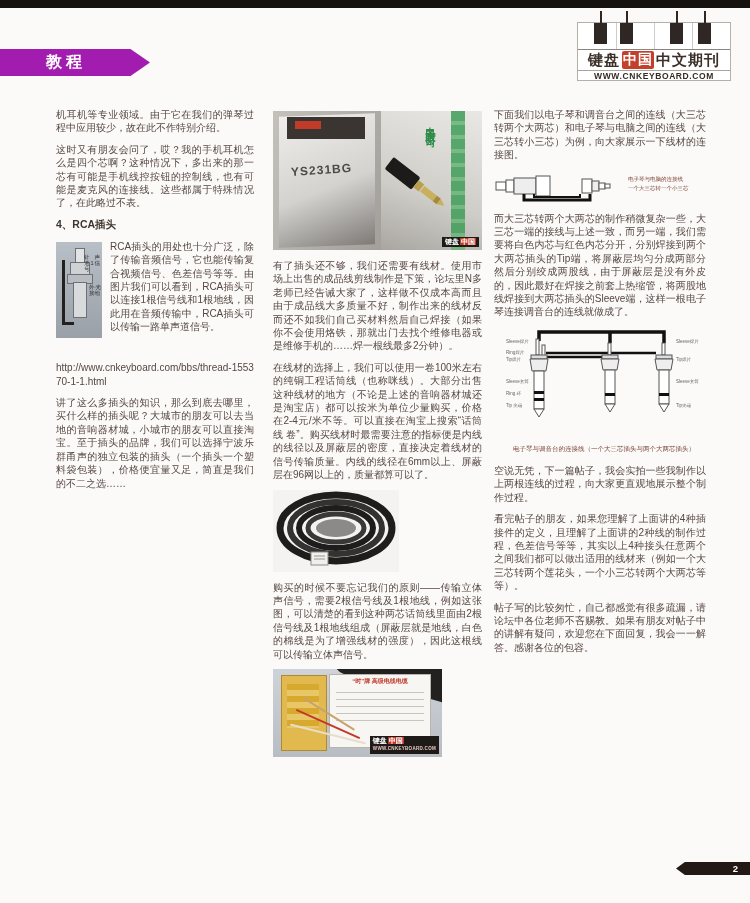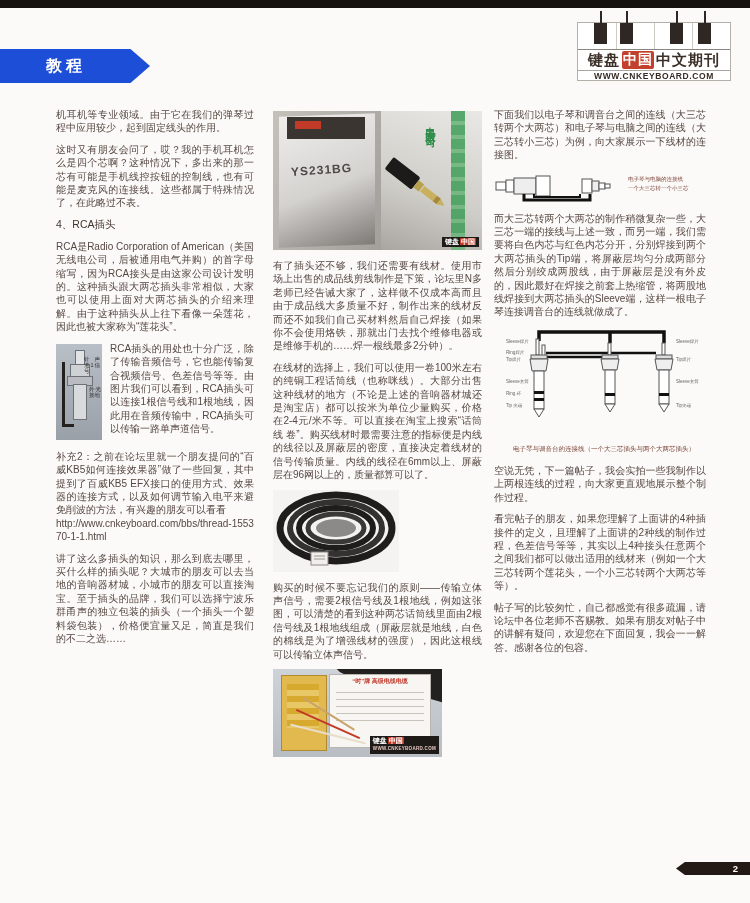--- a/index.html
+++ b/index.html
@@ -1,36 +1,36 @@
 <!DOCTYPE html>
 <html><head>
 <meta charset="utf-8">
 <style>
   html,body{margin:0;padding:0;}
   body{width:750px;height:903px;background:#faf8f6;font-family:"Liberation Sans",sans-serif;position:relative;overflow:hidden;}
   .page{position:absolute;inset:0;background:#fbfaf8;}
   .topbar{position:absolute;left:0;top:0;width:750px;height:8px;background:#161210;}
   
-  .banner{position:absolute;left:0;top:49px;width:150px;height:34px;background:#1d4ed8;
+  .banner{position:absolute;left:0;top:49px;width:150px;height:27px;background:#a21caf;
           clip-path:polygon(0 0,87% 0,100% 50%,87% 100%,0 100%);
           display:flex;align-items:center;justify-content:center;}
   .banner span{color:#fff;font-size:16px;font-weight:bold;letter-spacing:4px;padding-right:18px;}
   
   .logo{position:absolute;left:577px;top:22px;width:154px;height:59px;background:#fff;border:1px solid #b3afa9;box-sizing:border-box;}
   .keys{position:relative;height:26px;margin:0;border-bottom:1px solid #8a857f;background:#fff;}
   .keys .wk{position:absolute;top:0;bottom:0;width:1px;background:#cfcbc5;}
   .keys .bk{position:absolute;top:0;height:21px;width:13px;background:#2e2723;}
   .keys .stem{position:absolute;top:-12px;height:12px;width:2px;background:#2e2723;}
   .logotext{display:flex;align-items:center;justify-content:center;height:20px;font-weight:bold;font-size:15px;color:#3c3028;letter-spacing:1px;}
   .logotext .seal{background:#c2402c;color:#fff;border-radius:2px;padding:0 1px;margin:0 2px;font-size:14px;}
   .logourl{height:11px;border-top:1px solid #a8a49e;text-align:center;font-size:8.5px;font-weight:bold;color:#352b24;letter-spacing:.6px;line-height:11px;}
   
   .col{position:absolute;color:#564742;}
   .para{font-size:10px;line-height:13.4px;text-align:justify;margin:0 0 8px 0;}
-  h3.sec{font-size:10.5px;font-weight:normal;color:#40342d;margin:4px 0 8px 0;}
+  h3.sec{font-size:10.5px;font-weight:bold;color:#40342d;margin:4px 0 8px 0;}
   .urltext{word-break:break-all;}
   
   .rca-photo{float:left;width:46px;height:96px;margin:2px 8px 2px 0;background:linear-gradient(#b9bfc7,#99a0a8);position:relative;overflow:hidden;}
   .rca-photo .lab{position:absolute;font-size:5.5px;color:#2e2a28;line-height:6px;}
   .rca-tip{position:absolute;left:19px;top:6px;width:8px;height:14px;background:#e1e3e5;border:1px solid #6d7177;}
   .rca-body{position:absolute;left:14px;top:20px;width:18px;height:12px;background:#cfd2d5;border:1px solid #6d7177;}
   .rca-ring{position:absolute;left:11px;top:32px;width:24px;height:8px;background:#b9bcc0;border:1px solid #6d7177;}
   .rca-shaft{position:absolute;left:17px;top:40px;width:12px;height:34px;background:#d8dadc;border:1px solid #6d7177;}
   .rca-wire{position:absolute;left:6px;top:18px;width:9px;height:62px;border-left:3px solid #23201e;border-bottom:3px solid #23201e;}
   
@@ -94,37 +94,36 @@
     </div>
     <div class="logotext">
       <span>键盘</span>
         <span class="seal">中国</span>
         <span>中文期刊</span>
     </div>
     <div class="logourl">WWW.CNKEYBOARD.COM</div>
   </div>
 
   <div class="col" style="left:56px;top:108px;width:198px">
-    <p class="para">机耳机等专业领域。由于它在我们的弹琴过程中应用较少，起到固定线头的作用。</p>
+    <p class="para">机耳机等专业领域。由于它在我们的弹琴过程中应用较少，故在此不作特别介绍。</p>
     <p class="para">这时又有朋友会问了，哎？我的手机耳机怎么是四个芯啊？这种情况下，多出来的那一芯有可能是手机线控按钮的控制线，也有可能是麦克风的连接线。这些都属于特殊情况了，在此略过不表。</p>
     <h3 class="sec">4、RCA插头</h3>
-    <p class="para">RCA是Radio Corporation of American（美国无线电公司，后被通用电气并购）的首字母缩写，因为RCA接头是由这家公司设计发明的。这种插头跟大两芯插头非常相似，大家也可以使用上面对大两芯插头的介绍来理解。由于这种插头从上往下看像一朵莲花，因此也被大家称为“莲花头”。</p>
     <div class="para clearfix">
       <span class="rca-photo">
         <span class="rca-wire"></span>
         <span class="rca-tip"></span>
         <span class="rca-body"></span>
         <span class="rca-ring"></span>
         <span class="rca-shaft"></span>
         <span class="lab" style="left:28px;top:12px;width:16px">针 声道1信号</span>
         <span class="lab" style="left:33px;top:42px;width:12px">外壳 接地</span>
       </span>
       <span>RCA插头的用处也十分广泛，除了传输音频信号，它也能传输复合视频信号、色差信号等等。由图片我们可以看到，RCA插头可以连接1根信号线和1根地线，因此用在音频传输中，RCA插头可以传输一路单声道信号。</span>
     </div>
-    <p class="para"><span>补充2：之前在论坛里就一个朋友提问的“百威KB5如何连接效果器”做了一些回复，其中提到了百威KB5 EFX接口的使用方式、效果器的连接方式，以及如何调节输入电平来避免削波的方法，有兴趣的朋友可以看看</span><br>
+    <p class="para"><br>
       <span class="urltext">http://www.cnkeyboard.com/bbs/thread-155370-1-1.html</span></p>
     <p class="para">讲了这么多插头的知识，那么到底去哪里，买什么样的插头呢？大城市的朋友可以去当地的音响器材城，小城市的朋友可以直接淘宝。至于插头的品牌，我们可以选择宁波乐群甬声的独立包装的插头（一个插头一个塑料袋包装），价格便宜量又足，简直是我们的不二之选……</p>
   </div>
 
   <div class="col" style="left:273px;top:111px;width:209px">
     <div class="photo1">
       <div class="bagL"></div>
       <div class="brand">
           <i></i>
         </div>

